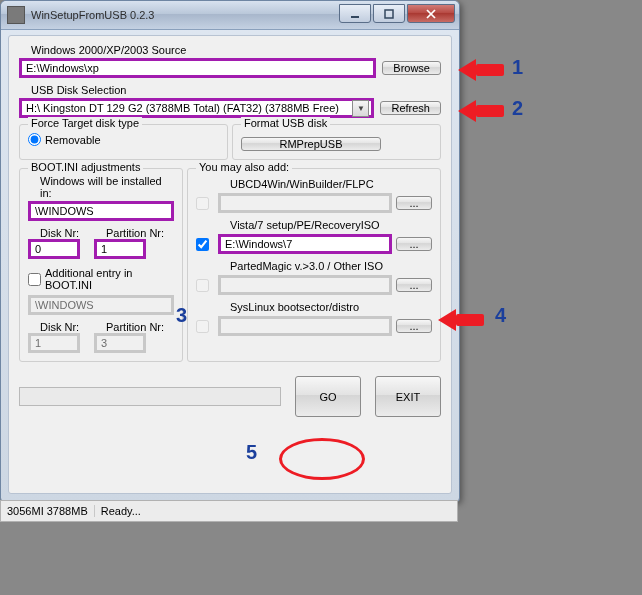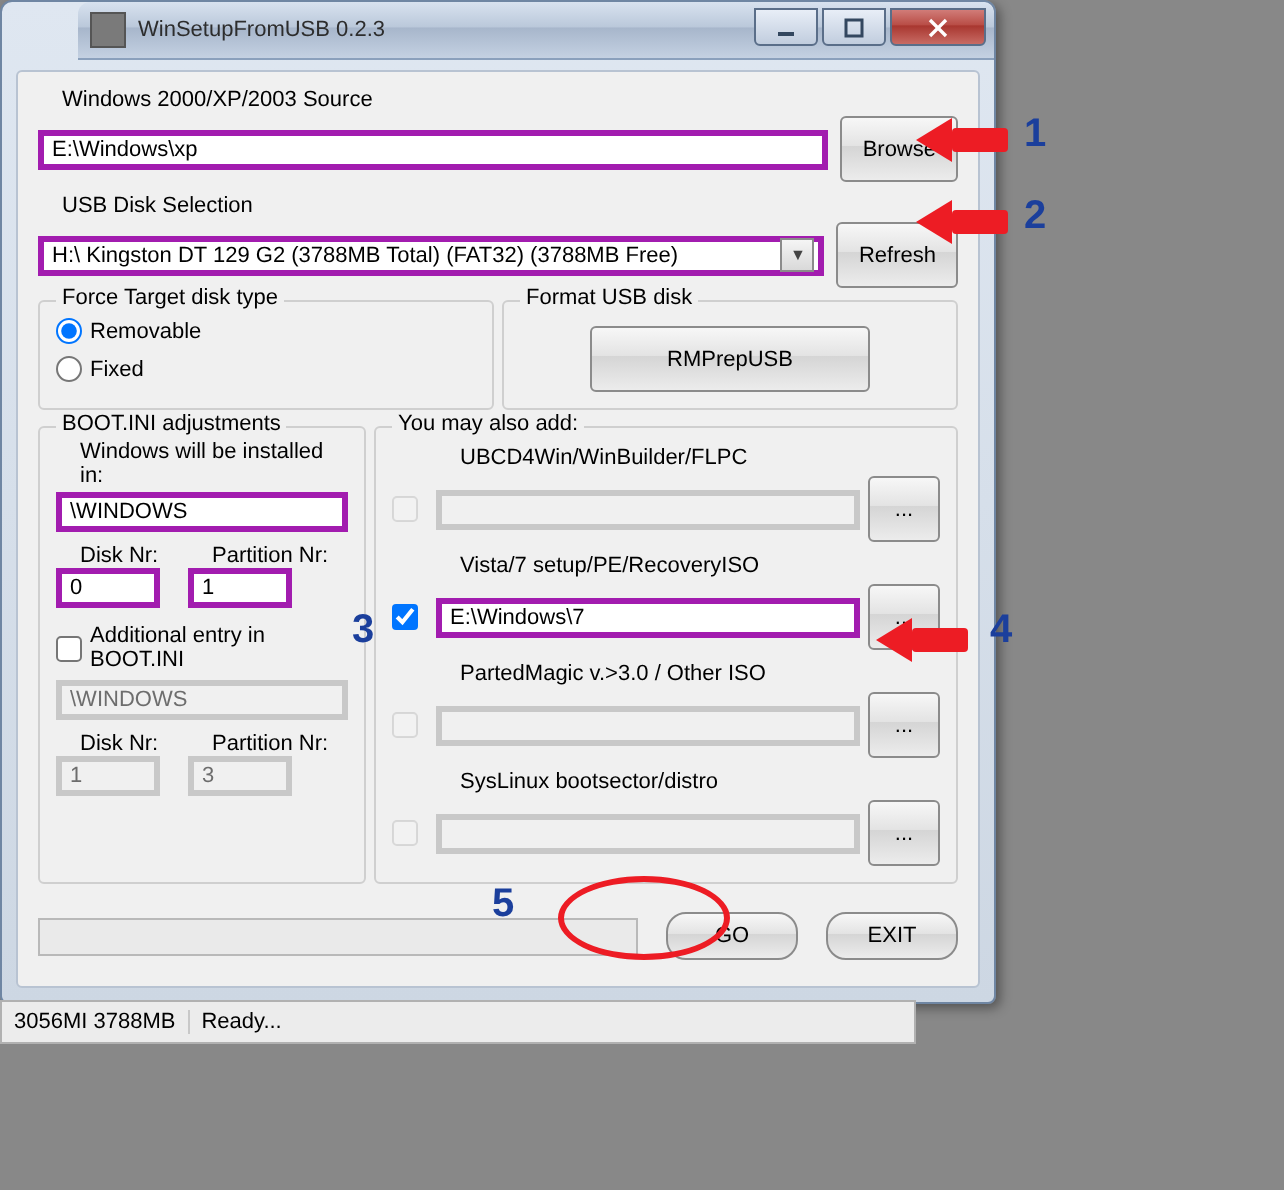--- a/index.html
+++ b/index.html
@@ -15,21 +15,20 @@
   
   .window {
     position: absolute;
     left: 0; top: 0;
     width: 458px;
     height: 500px;
     background: linear-gradient(#dfe7f1,#cdd7e3);
     border: 1px solid #6f86a3;
     border-radius: 6px 6px 4px 4px;
     box-shadow: 2px 2px 6px rgba(0,0,0,.4);
-    padding-left: 38px;
   }
   .titlebar {
     height: 28px;
     background: linear-gradient(#d8e2ef,#bac8da 45%,#a7b6cb 46%,#c4d1e2);
     border-bottom: 1px solid #8aa0bc;
     border-radius: 6px 6px 0 0;
     display: flex;
     align-items: center;
   }
   .titlebar .icon {
@@ -80,31 +79,31 @@
     display:flex;align-items:center;justify-content:space-between;
     padding-right:2px;
   }
   .combo .arrow{
     width:15px;height:15px;border:1px solid #8b8b8b;
     background:linear-gradient(#f5f5f5,#d9d9d9);
     display:flex;align-items:center;justify-content:center;
     font-size:8px;color:#444;
   }
   .btn {
-    height:33px;
+    height:14px;
     min-width:54px;
     padding:0 10px;
     border:1px solid #8b8b8b;
     border-radius:3px;
     background:linear-gradient(#f7f7f7,#e3e3e3 45%,#d5d5d5 46%,#ececec);
     font:inherit;
     cursor:pointer;
   }
   .btn.small{ min-width:30px; padding:0 6px; }
-  .btn.big  { min-width:66px; height:24px;border-radius:10px;}
+  .btn.big  { min-width:66px; height:41px;}
   .group {
     border:1px solid #cfcfcf;
     border-radius:3px;
     padding:6px 8px 8px 8px;
     margin-top:6px;
     position:relative;
     box-sizing:border-box;
   }
   .group > .legend{
     position:absolute; top:-8px; left:8px;
@@ -210,28 +209,24 @@
       <button class="btn">Refresh</button>
     </div>
 
     <div class="flex2">
       <div class="group col" style="min-width:170px">
         <div class="legend">Force Target disk type</div>
         <label class="radio">
           <input type="radio" name="force" checked="" style="">
           <span>Removable</span>
         </label>
-        <label class="radio" style="margin-top:6px">
-          <input type="radio" name="force" style="">
-          <span>Fixed</span>
-        </label>
       </div>
       <div class="group col">
         <div class="legend">Format USB disk</div>
-        <div style="display:flex;justify-content:center;margin-top:6px">
+        <div style="display:flex;margin-top:6px">
           <button class="btn" style="min-width:140px">RMPrepUSB</button>
         </div>
       </div>
     </div>
 
 
     <div class="flex2" style="margin-top:2px">
 
       <div class="group" style="width:164px">
         <div class="legend">BOOT.INI adjustments</div>

